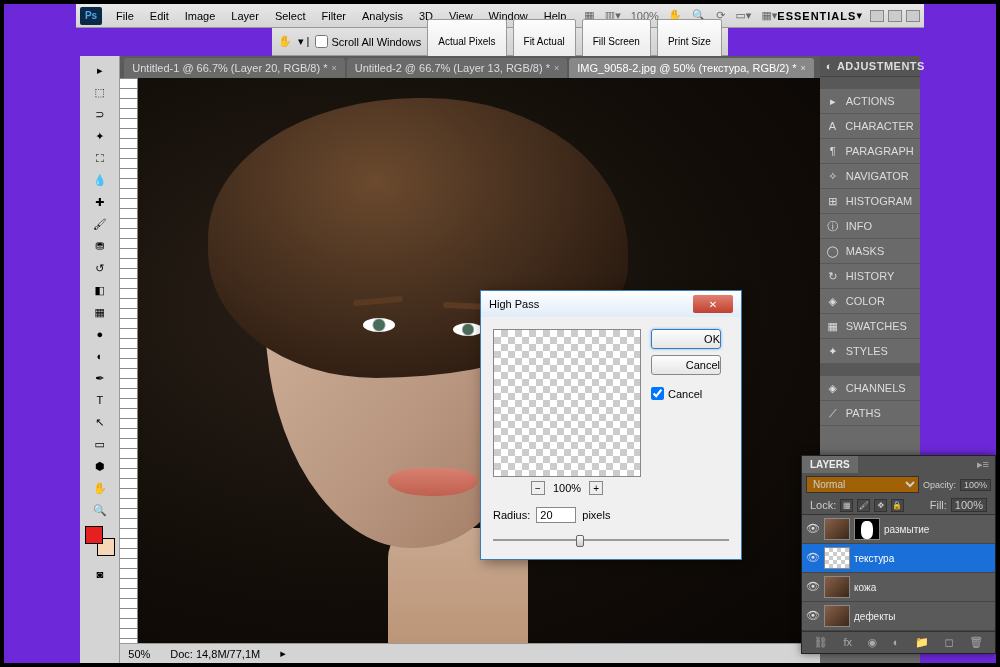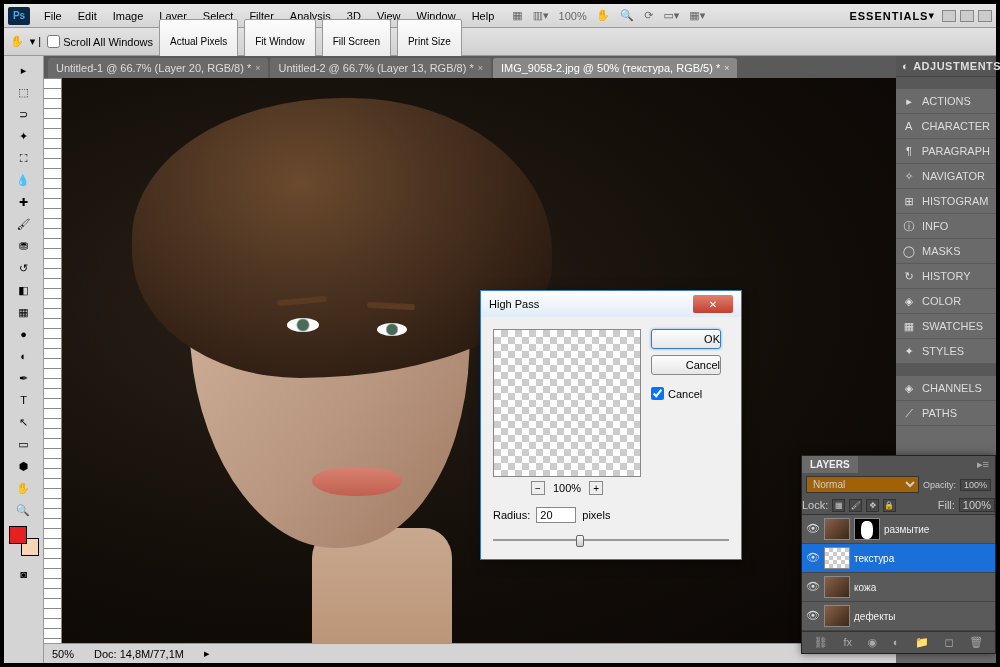--- a/index.html
+++ b/index.html
@@ -1,17 +1,17 @@
 <!DOCTYPE html>
 <html><head>
 <meta charset="utf-8">
 <style>
 * { margin:0; padding:0; box-sizing:border-box; font-family:"Segoe UI",Tahoma,sans-serif; font-size:11px; user-select:none; }
 body { width:1000px; height:667px; background:#000; overflow:hidden; position:relative; }
-.ps-window { position:absolute; top:4px; left:4px; right:4px; bottom:4px; background:#6d28d9; display:flex; flex-direction:column; }
+.ps-window { position:absolute; top:4px; left:4px; right:4px; bottom:4px; background:#6d28d9; display:flex; flex-direction:column;align-items:center; }
 .menubar { height:24px; background:linear-gradient(#e8e8e8,#d5d5d5); display:flex; align-items:center; padding:0 4px; border-bottom:1px solid #999; }
 .ps-logo { width:22px; height:18px; background:#0a2946; color:#54a7e4; font-weight:bold; font-size:10px; display:flex; align-items:center; justify-content:center; border-radius:2px; margin-right:6px; }
 .menu-item { padding:4px 8px; cursor:pointer; }
 .menubar .spacer { flex:1; }
 .essentials { font-weight:bold; letter-spacing:1px; margin-right:0; }
 .win-controls { display:flex; gap:4px; margin-left:8px; }
 .win-btn { width:14px; height:12px; background:#ccc; border:1px solid #888; }
 .optbar { height:28px; background:linear-gradient(#e2e2e2,#d0d0d0); display:flex; align-items:center; padding:0 6px; gap:6px; border-bottom:1px solid #999; }
 .optbtn { background:linear-gradient(#fdfdfd,#e8e8e8); border:1px solid #999; border-radius:2px; padding:16px 10px; cursor:pointer; font-size:10px; }
 .optbar label { font-size:10px; display:flex; align-items:center; gap:3px; }
@@ -68,21 +68,21 @@
 .radius-row input[type=text] { width:40px; border:1px solid #888; padding:1px 3px; font-size:11px; }
 .slider { margin:0 12px 12px 12px; height:14px; position:relative; }
 .slider-track { position:absolute; top:6px; left:0; right:0; height:2px; background:#999; }
 .slider-thumb { position:absolute; top:2px; left:35%; width:8px; height:12px; background:linear-gradient(#f8f8f8,#ccc); border:1px solid #666; border-radius:2px; cursor:pointer; }
 
 .layers-panel { position:absolute; right:4px; top:455px; width:195px; background:#535353; border:1px solid #222; box-shadow:0 0 8px rgba(0,0,0,.5); }
 .lp-tab { background:#6a6a6a; color:#eee; padding:3px 8px; font-size:10px; font-weight:bold; display:inline-block; }
 .lp-toprow { display:flex; align-items:center; padding:3px 4px; gap:4px; background:#535353; }
 .lp-select { flex:1; background:#a16207; color:#ccc; border:1px solid #333; font-size:10px; padding:1px 2px; }
 .lp-op { color:#ccc; font-size:9px; }
-.lp-lockrow { display:flex; align-items:center; padding:2px 0; gap:4px; background:#535353; color:#ccc; font-size:9px; border-bottom:1px solid #333; }
+.lp-lockrow { display:flex; align-items:center; padding:2px 8px; gap:4px; background:#535353; color:#ccc; font-size:9px; border-bottom:1px solid #333; }
 .lp-lockrow .ico { width:13px; height:13px; background:#484848; border:1px solid #333; display:flex; align-items:center; justify-content:center; font-size:8px; }
 .layer { display:flex; align-items:center; padding:3px 4px; gap:4px; background:#5a5a5a; border-bottom:1px solid #444; cursor:pointer; }
 .layer.sel { background:#1a6fd8; }
 .layer .eye { width:14px; height:14px; color:#ddd; font-size:11px; }
 .layer .thumb { width:26px; height:22px; background:#222; border:1px solid #888; }
 .layer .thumb.checker { background-image:linear-gradient(45deg,#ccc 25%,transparent 25%),linear-gradient(-45deg,#ccc 25%,transparent 25%),linear-gradient(45deg,transparent 75%,#ccc 75%),linear-gradient(-45deg,transparent 75%,#ccc 75%); background-size:8px 8px; background-position:0 0,0 4px,4px -4px,-4px 0; background-color:#fff; }
 .layer .thumb.mask { background:#000; position:relative; }
 .layer .thumb.mask::after { content:""; position:absolute; left:6px; top:2px; width:12px; height:18px; background:#fff; border-radius:40%; }
 .layer .thumb.photo-t { background:linear-gradient(135deg,#8a6048,#3a2818); }
 .layer .lname { color:#eee; font-size:10px; flex:1; }
@@ -134,21 +134,21 @@
 
   <div class="optbar">
     <span>✋</span>
     <span>▾ |</span>
     <label>
         <input type="checkbox" style=""> 
         <span>Scroll All Windows</span>
       </label>
     <div id="opt-buttons" style="display:flex;gap:6px;">
         <div class="optbtn">Actual Pixels</div>
-        <div class="optbtn">Fit Window</div>
+        <div class="optbtn">Fit Actual</div>
         <div class="optbtn">Fill Screen</div>
         <div class="optbtn">Print Size</div>
       </div>
   </div>
 
   <div class="main">
     <div class="toolbox">
       <div class="tool">▸</div>
       <div class="tool">⬚</div>
       <div class="tool">⊃</div>
@@ -181,21 +181,21 @@
       <div class="tabsbar" id="doc-tabs">
           <div class="doc-tab">
             <span>Untitled-1 @ 66.7% (Layer 20, RGB/8) *</span>
             <span class="x">×</span>
           </div>
           <div class="doc-tab">
             <span>Untitled-2 @ 66.7% (Layer 13, RGB/8) *</span>
             <span class="x">×</span>
           </div>
           <div class="doc-tab active">
-            <span>IMG_9058-2.jpg @ 50% (текстура, RGB/5) *</span>
+            <span>IMG_9058-2.jpg @ 50% (текстура, RGB/2) *</span>
             <span class="x">×</span>
           </div>
         </div>
       <div class="canvas-body">
         <div class="ruler-left"></div>
         <div class="viewport">
           <div class="photo">
             <div class="bgdark"></div>
             <div class="face">
               <div class="neck"></div>

